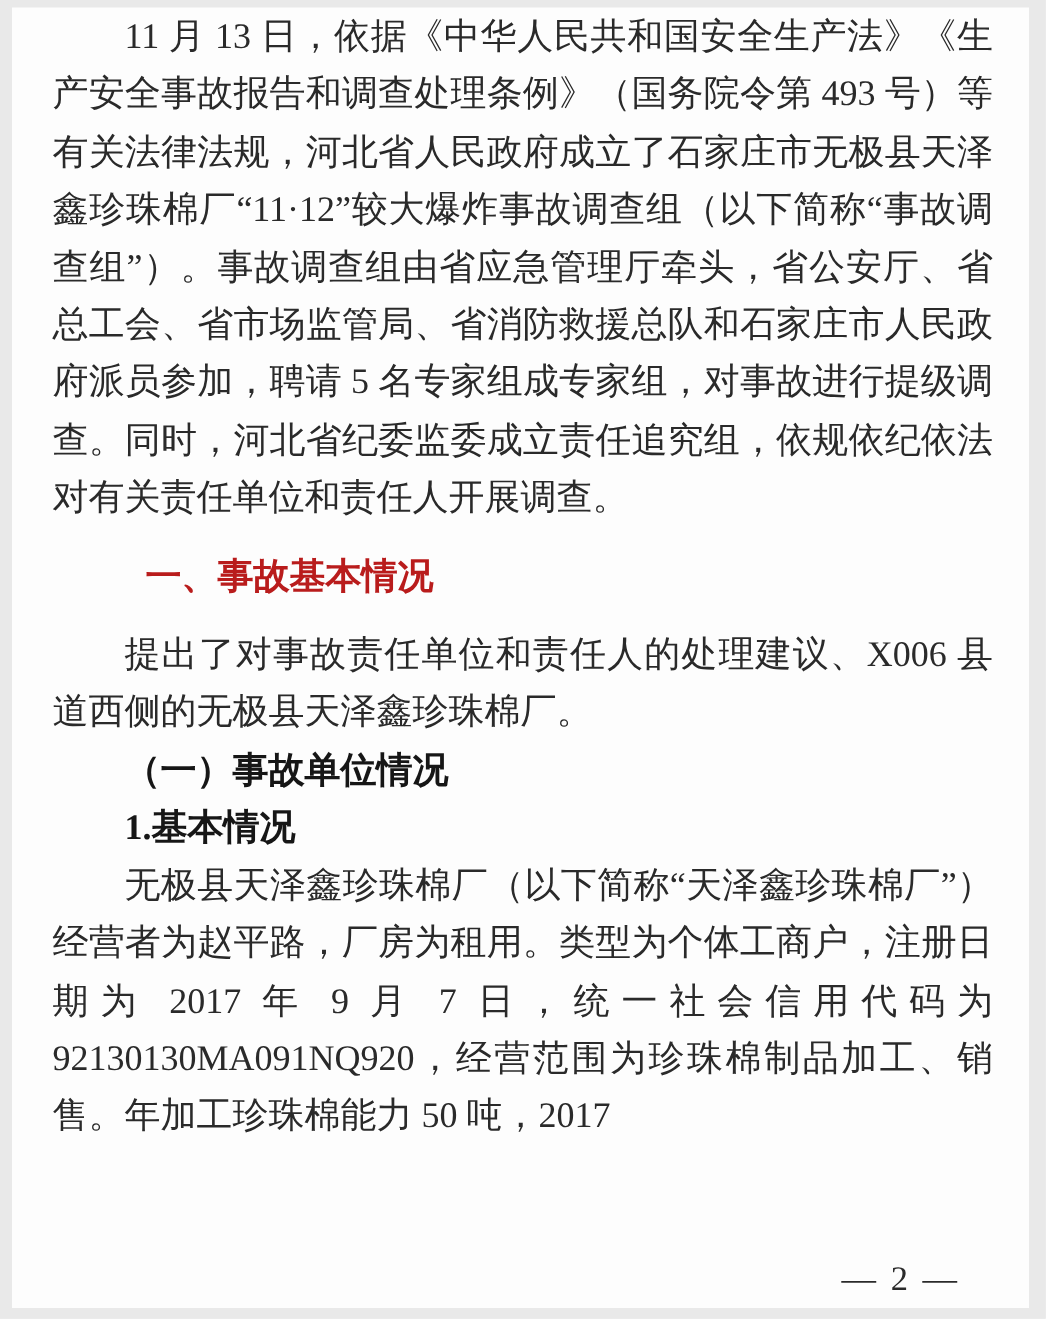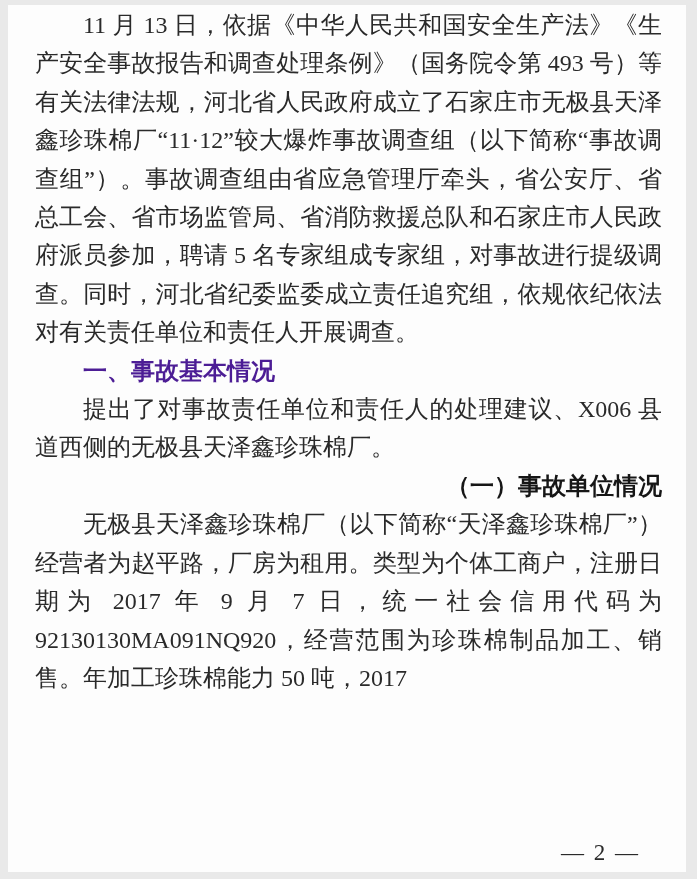--- a/index.html
+++ b/index.html
@@ -27,33 +27,33 @@
     color: #2a2a2a;
     font-size: 24px;
     line-height: 38.4px;
     text-align: justify;
   }
   .para {
     margin: 0;
     text-indent: 2em;
   }
   .heading-1 {
-    margin: 0;
+    margin: 14px;
     text-indent: 2em;
     font-family: "Liberation Sans", "DejaVu Sans", sans-serif;
     font-weight: bold;
-    color: #4c1d95;
+    color: #b91c1c;
     text-align: left;
   }
   .heading-2, .heading-3 {
     margin: 0;
     text-indent: 2em;
     font-weight: bold;
     color: #161616;
-    text-align: right;
+    text-align: left;
   }
   .page-number {
     position: absolute;
     right: 46px;
     bottom: 6px;
     font-size: 23px;
     line-height: 26px;
     color: #2a2a2a;
     letter-spacing: 2px;
     font-family: "Liberation Serif", "DejaVu Serif", serif;
@@ -61,16 +61,17 @@
 </style>
 </head>
 <body>
 
 <div class="page">
   <div class="content">
     <p class="para">11 月 13 日，依据《中华人民共和国安全生产法》《生产安全事故报告和调查处理条例》（国务院令第 493 号）等有关法律法规，河北省人民政府成立了石家庄市无极县天泽鑫珍珠棉厂“11·12”较大爆炸事故调查组（以下简称“事故调查组”）。事故调查组由省应急管理厅牵头，省公安厅、省总工会、省市场监管局、省消防救援总队和石家庄市人民政府派员参加，聘请 5 名专家组成专家组，对事故进行提级调查。同时，河北省纪委监委成立责任追究组，依规依纪依法对有关责任单位和责任人开展调查。</p>
     <p class="heading-1">一、事故基本情况</p>
     <p class="para">提出了对事故责任单位和责任人的处理建议、X006 县道西侧的无极县天泽鑫珍珠棉厂。</p>
     <p class="heading-2">（一）事故单位情况</p>
+    <p class="heading-3">1.基本情况</p>
     <p class="para">无极县天泽鑫珍珠棉厂（以下简称“天泽鑫珍珠棉厂”）经营者为赵平路，厂房为租用。类型为个体工商户，注册日期为 2017 年 9 月 7 日，统一社会信用代码为 92130130MA091NQ920，经营范围为珍珠棉制品加工、销售。年加工珍珠棉能力 50 吨，2017</p>
   </div>
   <div class="page-number">— 2 —</div>
 </div>
 
 </body></html>

